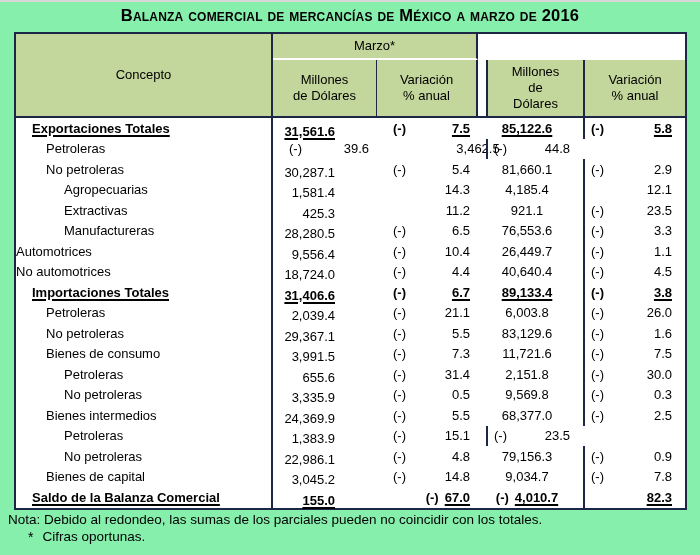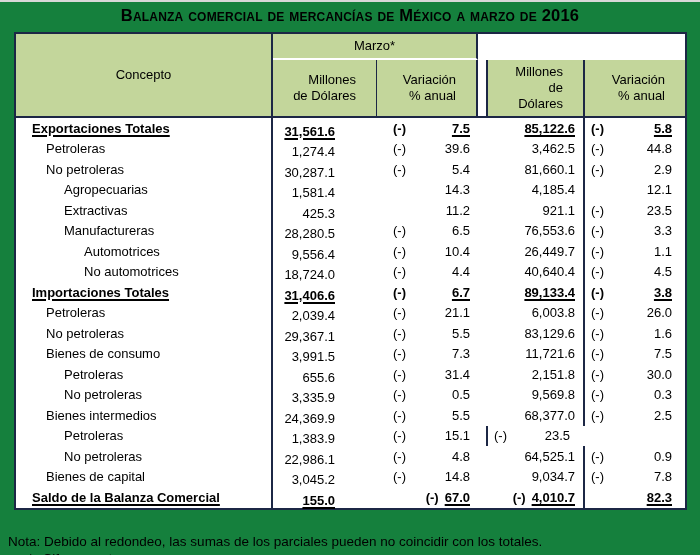--- a/index.html
+++ b/index.html
@@ -2,69 +2,69 @@
 <html><head>
 <meta charset="utf-8">
 <style>
   :root{
     --bd:#1c2745;
     --green:#c3d69b;
     --txt:#000;
   }
   html,body{margin:0;padding:0;background:#fff;}
   .page{
-    position:relative;width:700px;height:555px;background:#15803d;overflow:hidden;
+    position:relative;width:700px;height:555px;background:#86efac;overflow:hidden;
     font-family:"Liberation Sans","DejaVu Sans",sans-serif;color:var(--txt);
   }
   .top-strip{position:absolute;top:0;left:0;width:100%;height:2px;background:#d8d8d8;}
   .title{
     position:absolute;top:6px;left:0;width:100%;text-align:center;
     font-size:16.5px;font-weight:bold;font-variant-caps:small-caps;letter-spacing:.2px;
   }
   .tbl{
     position:absolute;left:14px;top:32px;width:673px;
     border:2px solid var(--bd);background:#fff;box-sizing:border-box;
   }
   .grid-cols{display:grid;grid-template-columns:257px 104px 101px 8px 97px 102px;}
   
   .hdr{grid-template-rows:26px 56px;border-bottom:2px solid var(--bd);}
   .hcell{
     background:var(--green);display:flex;align-items:center;justify-content:center;
-    text-align:right;font-size:13px;line-height:1.25;box-sizing:border-box;
+    text-align:center;font-size:13px;line-height:1.25;box-sizing:border-box;
   }
   .h-concepto{grid-area:1/1/3/2;border-right:2px solid var(--bd);}
   .h-marzo{grid-area:1/2/2/4;border-bottom:2px solid #fff;border-right:2px solid var(--bd);}
   .h-gap{grid-area:1/4/3/5;background:#fff;}
   .h-enero{grid-area:1/5/2/7;border-bottom:2px solid #fff;border-left:2px solid var(--bd);margin-top:31px;}
   .h-sub-mm{grid-area:2/2/3/3;border-right:1.5px solid var(--bd);}
   .h-sub-mv{grid-area:2/3/3/4;border-right:2px solid var(--bd);}
   .h-sub-em{grid-area:2/5/3/6;border-left:2px solid var(--bd);}
   .h-sub-ev{grid-area:2/6/3/7;border-left:2px solid var(--bd);}
   .h-sub-mm,.h-sub-mv,.h-sub-em,.h-sub-ev{padding:0 20px;}
   
   .row{height:20.5px;}
   .cell{display:flex;align-items:center;font-size:13px;box-sizing:border-box;white-space:nowrap;}
   .lbl{border-right:2px solid var(--bd);}
-  .ind0{padding-left:16px}.ind1{padding-left:30px}.ind2{padding-left:48px}.ind3{padding-left:68px}
+  .ind0{padding-left:16px}.ind1{padding-left:30px}.ind2{padding-left:48px}.ind3{}
   .usd{justify-content:flex-end;}
   .usd.m{padding-right:42px;align-items:flex-end;}
-  .usd.em{padding-right:8px;}
+  .usd.em{padding-right:15px;justify-content:center;}
   .usd .sign{margin-right:6px;}
   .var{justify-content:space-between;}
   .var.m{padding-left:16px;padding-right:8px;}
   .var.em{padding-left:6px;padding-right:13px;border-left:2px solid var(--bd);}
   .var.inline{justify-content:flex-end;}
   .var.inline .sign{margin-right:6px;}
   .row.total .label-text,.row.total .val{
     font-weight:bold;text-decoration:underline;
     text-decoration-thickness:1.5px;text-underline-offset:2px;
   }
   .row.total .sign{font-weight:bold;}
   
-  .note{position:absolute;left:8px;font-size:13.5px;margin-top:22px;}
+  .note{position:absolute;left:8px;font-size:13.5px;}
   .note1{top:512px;}
   .note2{top:528px;padding-left:20px;display:flex;align-items:center;}
   .star{font-size:14px;display:inline-block;transform:translateY(1px);margin-right:9px;}
 </style>
 </head>
 <body>
 
 <div class="page">
   <div class="top-strip"></div>
 
@@ -99,23 +99,20 @@
           </div>
           <div class="cell var em">
             <span class="sign">(-)</span>
             <span class="val">5.8</span>
           </div>
         </div>
         <div class="row grid-cols">
           <div class="cell lbl ind1">
             <span class="label-text">Petroleras</span>
           </div>
-          <div class="cell usd m">
-            <span class="val">1,274.4</span>
-          </div>
           <div class="cell var m">
             <span class="sign">(-)</span>
             <span class="val">39.6</span>
           </div>
           <div class="cell"></div>
           <div class="cell usd em">
             <span class="val">3,462.5</span>
           </div>
           <div class="cell var em">
             <span class="sign">(-)</span>
@@ -405,21 +402,21 @@
           </div>
           <div class="cell usd m">
             <span class="val">22,986.1</span>
           </div>
           <div class="cell var m">
             <span class="sign">(-)</span>
             <span class="val">4.8</span>
           </div>
           <div class="cell"></div>
           <div class="cell usd em">
-            <span class="val">64,525.1</span>
+            <span class="val">79,156.3</span>
           </div>
           <div class="cell var em">
             <span class="sign">(-)</span>
             <span class="val">0.9</span>
           </div>
         </div>
         <div class="row grid-cols">
           <div class="cell lbl ind1">
             <span class="label-text">Bienes de capital</span>
           </div>

